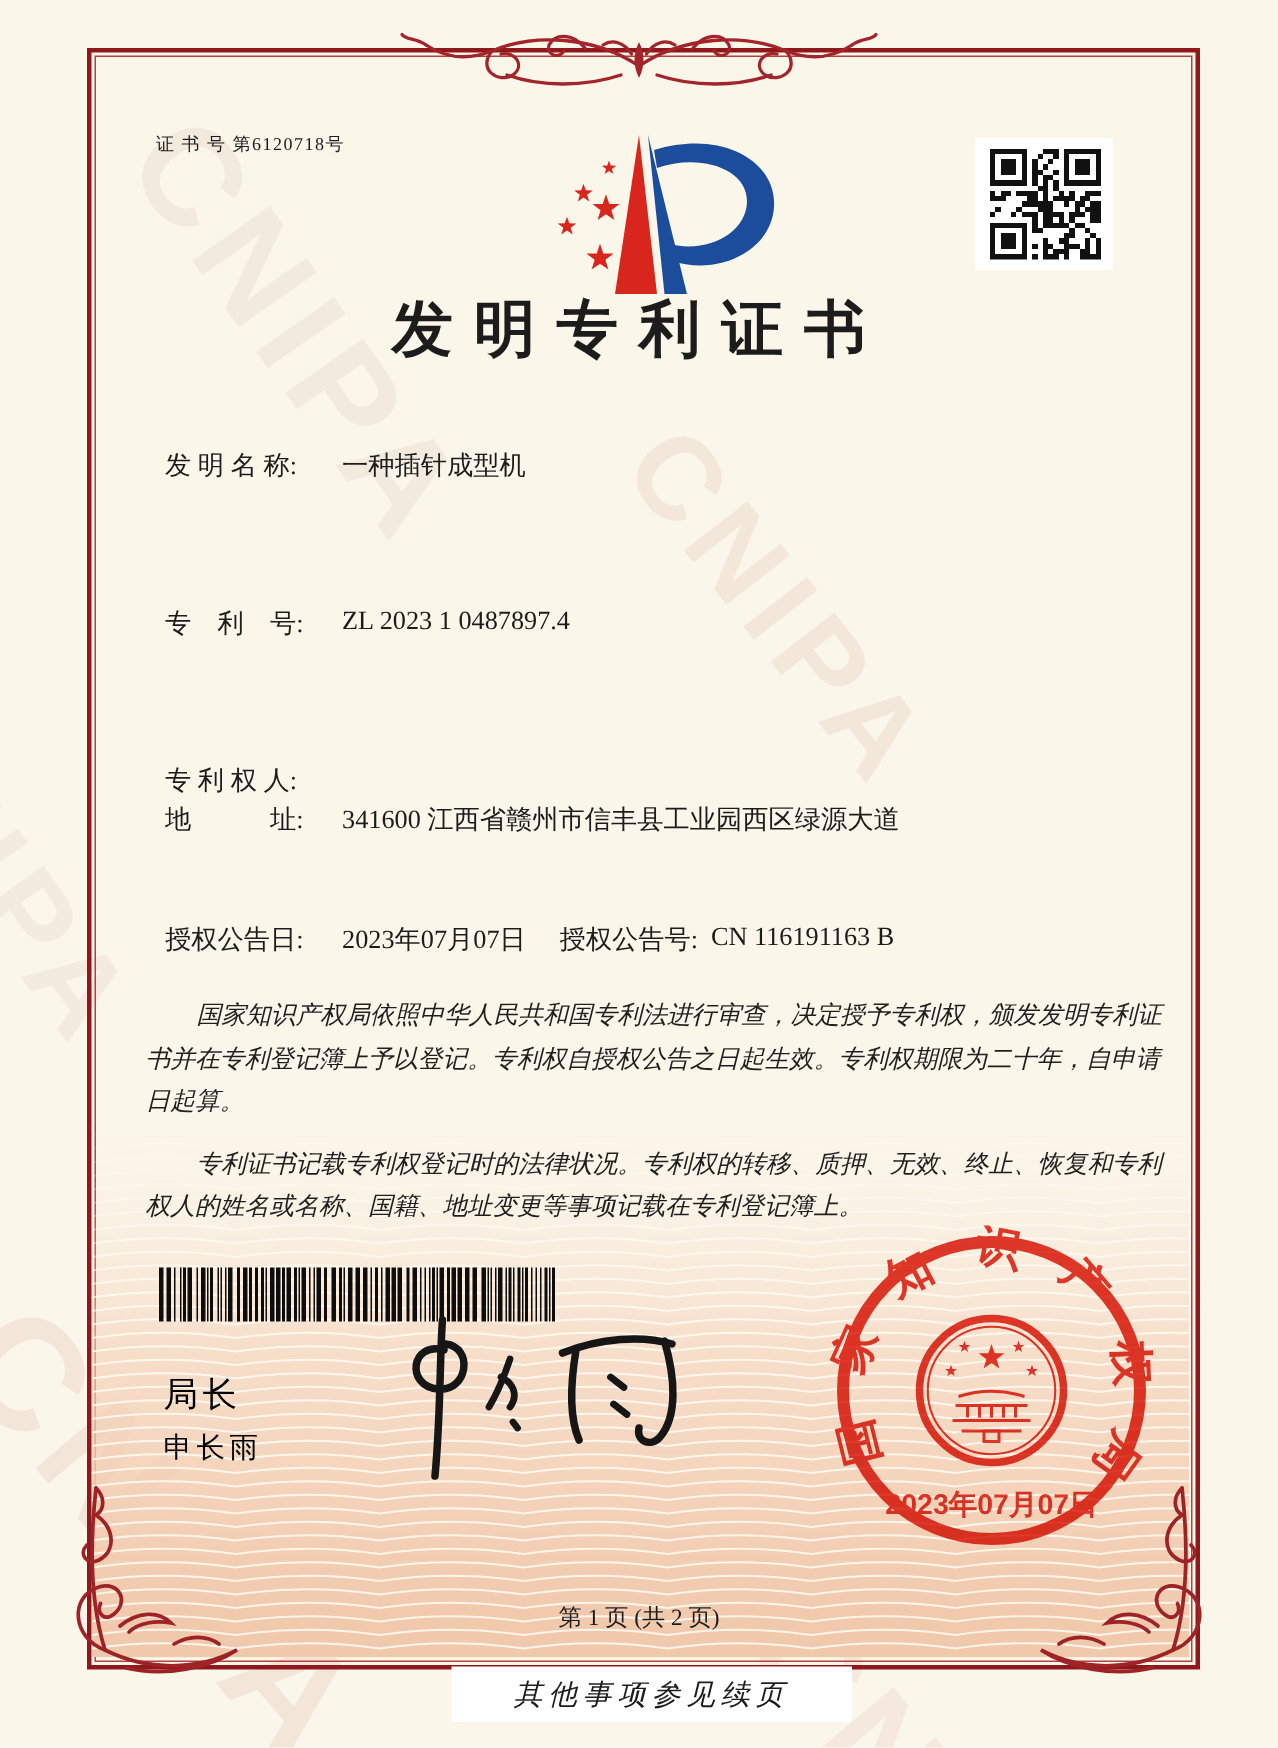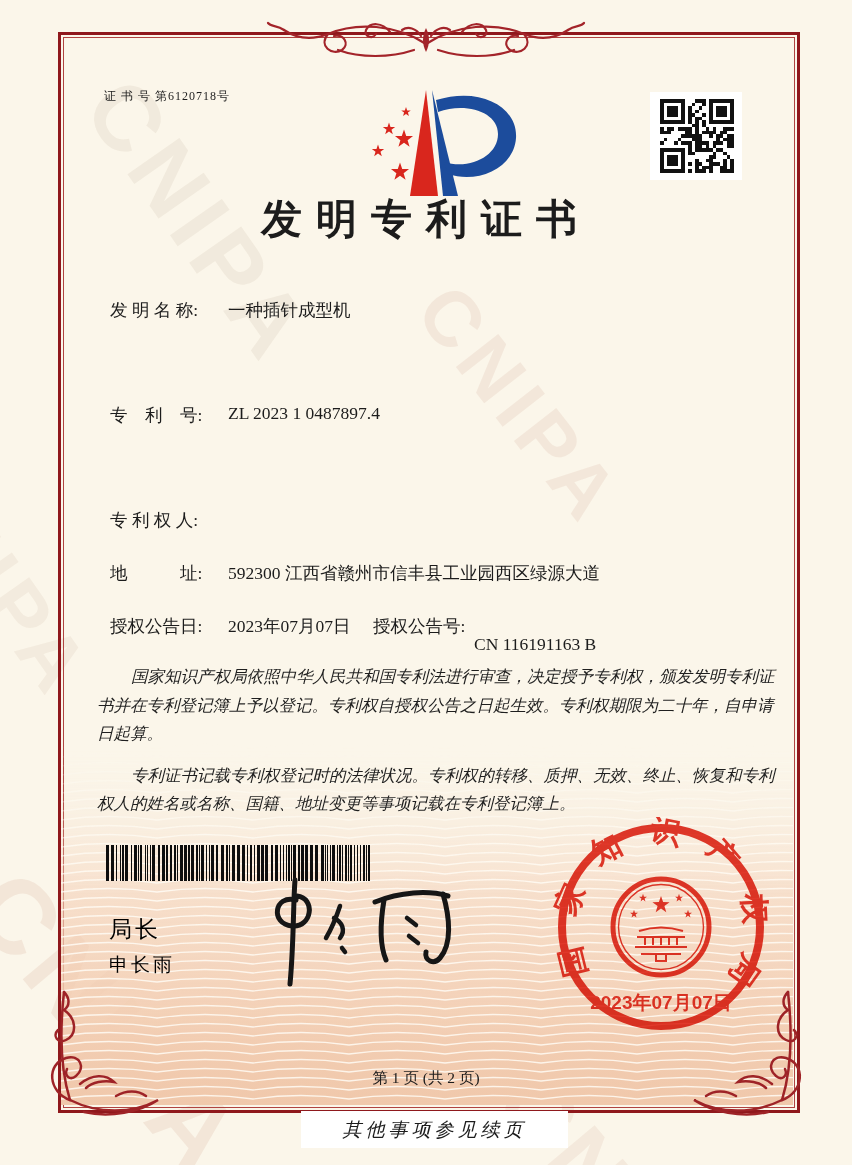--- a/index.html
+++ b/index.html
@@ -25,21 +25,21 @@
   .logo{position:absolute;left:340px;top:84px;width:200px;height:116px;z-index:2;}
   .qr-box{position:absolute;left:650px;top:92px;width:92px;height:88px;background:#ffffff;z-index:2;}
   .qr-box svg{position:absolute;left:10px;top:7px;}
   .doc-title{position:absolute;left:0;top:192px;width:852px;text-align:center;font-size:41px;font-weight:bold;
      letter-spacing:14px;z-index:2;}
   
   .row{position:absolute;left:0;top:0;width:760px;height:28px;font-size:17.5px;z-index:2;}
   .row .lbl{position:absolute;left:110px;white-space:pre;}
   .row .val{position:absolute;left:228px;white-space:pre;}
   .row .lbl2{position:absolute;left:373px;white-space:pre;}
-  .row .val2{position:absolute;left:474px;white-space:pre;margin-top:20px;}
+  .row .val2{position:absolute;left:474px;white-space:pre;}
   
   .paras{position:absolute;left:97px;top:663px;width:678px;font-size:16.5px;line-height:28.5px;
      font-style:italic;z-index:2;color:#1f1f1f;}
   .paras p{margin:0 0 13px 0;text-indent:34px;}
   
   .barcode{position:absolute;left:106px;top:845px;width:267px;height:36px;z-index:3;}
   .barcode div{position:absolute;top:0;height:100%;background:#0d0d0d;}
   
   .officer-title{position:absolute;left:109px;top:914px;font-size:23px;z-index:3;
      font-family:"Liberation Sans","DejaVu Sans",sans-serif;letter-spacing:3px;color:#000;}
@@ -411,23 +411,23 @@
     <span class="lbl">发 明 名 称:</span>
     <span class="val">一种插针成型机</span>
   </div>
   <div class="row" style="top:403px">
     <span class="lbl">专　利　号:</span>
     <span class="val">ZL 2023 1 0487897.4</span>
   </div>
   <div class="row" style="top:508px">
     <span class="lbl">专 利 权 人:</span>
   </div>
-  <div class="row" style="top:561px">
+  <div class="row" style="top:534px">
     <span class="lbl">地　　　址:</span>
-    <span class="val">592300 江西省赣州市信丰县工业园西区绿源大道</span>
+    <span class="val">341600 江西省赣州市信丰县工业园西区绿源大道</span>
   </div>
   <div class="row" style="top:614px">
     <span class="lbl">授权公告日:</span>
     <span class="val">2023年07月07日</span>
     <span class="lbl2">授权公告号:</span>
     <span class="val2">CN 116191163 B</span>
   </div>
 
   <div class="paras">
     <p>国家知识产权局依照中华人民共和国专利法进行审查，决定授予专利权，颁发发明专利证书并在专利登记簿上予以登记。专利权自授权公告之日起生效。专利权期限为二十年，自申请日起算。</p>

